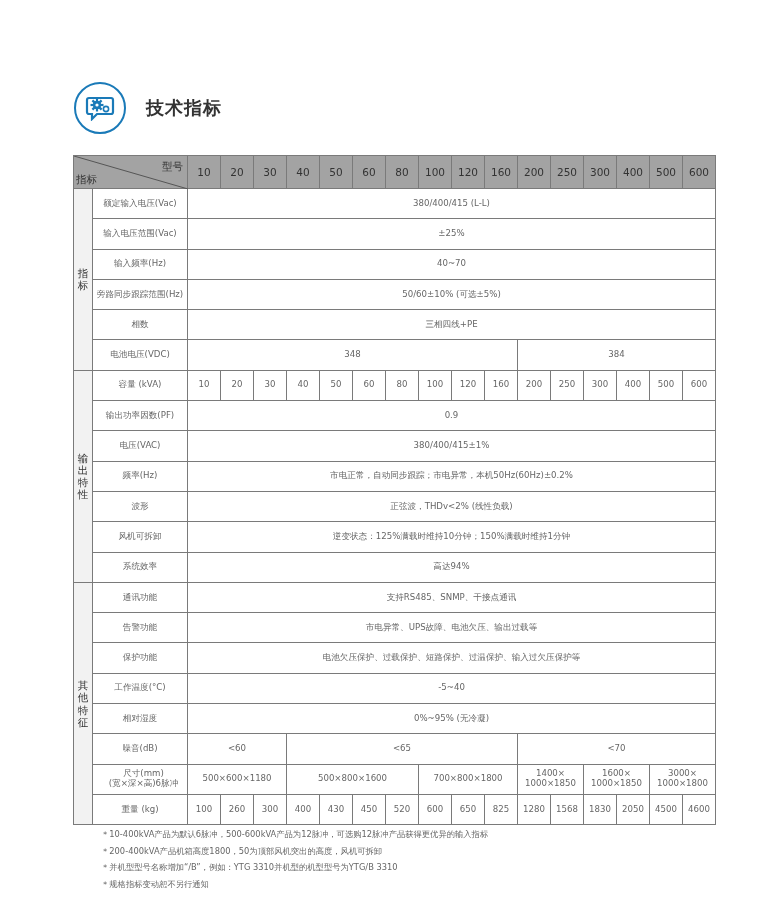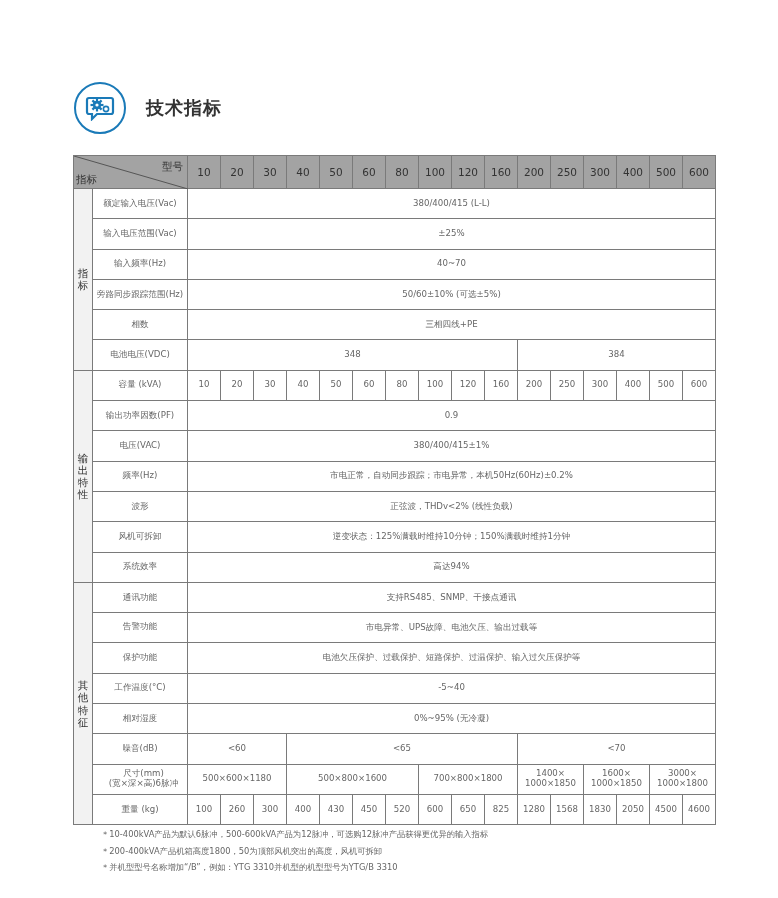--- a/index.html
+++ b/index.html
@@ -174,21 +174,21 @@
         <td colspan="16" style="white-space: pre-line;">高达94%</td>
       </tr>
       <tr class="row">
         <td class="cat" rowspan="8">
           <span>其他特征</span>
         </td>
         <td class="name" style="white-space: pre-line;">通讯功能</td>
         <td colspan="16" style="white-space: pre-line;">支持RS485、SNMP、干接点通讯</td>
       </tr>
       <tr class="row">
-        <td class="name" style="white-space: pre-line; font-family: Liberation Mono, monospace;">告警功能</td>
+        <td class="name" style="white-space: pre-line;">告警功能</td>
         <td colspan="16" style="white-space: pre-line;">市电异常、UPS故障、电池欠压、输出过载等</td>
       </tr>
       <tr class="row">
         <td class="name" style="white-space: pre-line;">保护功能</td>
         <td colspan="16" style="white-space: pre-line;">电池欠压保护、过载保护、短路保护、过温保护、输入过欠压保护等</td>
       </tr>
       <tr class="row">
         <td class="name" style="white-space: pre-line;">工作温度(°C)</td>
         <td colspan="16" style="white-space: pre-line;">-5~40</td>
       </tr>
@@ -234,13 +234,14 @@
         <td colspan="1" style="white-space: pre-line;">4500</td>
         <td colspan="1" style="white-space: pre-line;">4600</td>
       </tr>
     </tbody>
 </table>
 
 <div class="notes">
   <div>＊10-400kVA产品为默认6脉冲，500-600kVA产品为12脉冲，可选购12脉冲产品获得更优异的输入指标</div>
   <div>＊200-400kVA产品机箱高度1800，50为顶部风机突出的高度，风机可拆卸</div>
   <div>＊并机型型号名称增加“/B”，例如：YTG 3310并机型的机型型号为YTG/B 3310</div>
+  <div>＊规格指标变动恕不另行通知</div>
 </div>
 
 </body></html>

